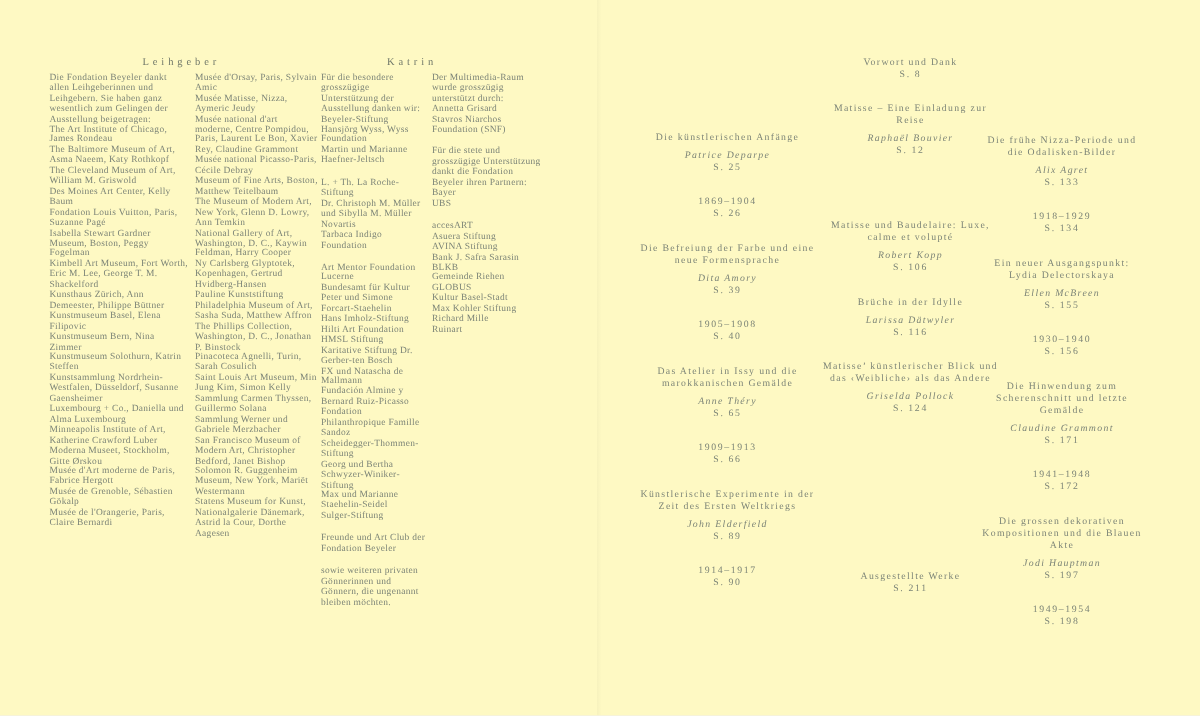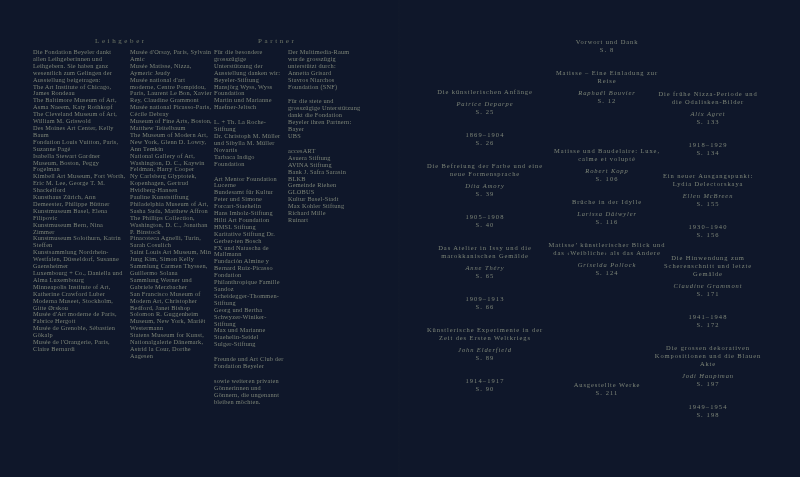--- a/index.html
+++ b/index.html
@@ -1,19 +1,19 @@
 <!DOCTYPE html>
 <html><head>
 <meta charset="utf-8">
 <style>
   * { box-sizing: border-box; }
   html, body { margin:0; padding:0; background:#efeeea; }
   .spread {
     position:relative; width:800px; height:477px; margin:0 auto;
-    background:#0f172a; overflow:hidden;
+    background:#fef9c3; overflow:hidden;
     font-family:"Liberation Serif", serif; color:#7c8477;
   }
   .gutter {
     position:absolute; left:398px; top:0; width:3px; height:100%;
     background:linear-gradient(90deg, rgba(60,65,55,0.04), rgba(60,65,55,0.00));
   }
   .heading {
     position:absolute; top:37px; font-size:7px; letter-spacing:2.6px;
     color:#6f7768; white-space:nowrap;
   }
@@ -46,21 +46,21 @@
   #rcolB .block:nth-child(2) { margin-bottom:42px; }
   #rcolB .block:nth-child(6) { margin-top:104px; }
 </style>
 </head>
 <body>
 
 <div class="spread">
   <div class="gutter"></div>
 
   <div class="heading" id="h-leihgeber">Leihgeber</div>
-  <div class="heading" id="h-partner">Partner</div>
+  <div class="heading" id="h-partner">Katrin</div>
 
   <div class="col" id="lcol1">
     <p class="intro">Die Fondation Beyeler dankt allen Leihgeberinnen und Leihgebern. Sie haben ganz wesentlich zum Gelingen der Ausstellung beigetragen:</p>
     <div>
         <p class="item">The Art Institute of Chicago, James Rondeau</p>
         <p class="item">The Baltimore Museum of Art, Asma Naeem, Katy Rothkopf</p>
         <p class="item">The Cleveland Museum of Art, William M. Griswold</p>
         <p class="item">Des Moines Art Center, Kelly Baum</p>
         <p class="item">Fondation Louis Vuitton, Paris, Suzanne Pagé</p>
         <p class="item">Isabella Stewart Gardner Museum, Boston, Peggy Fogelman</p>

